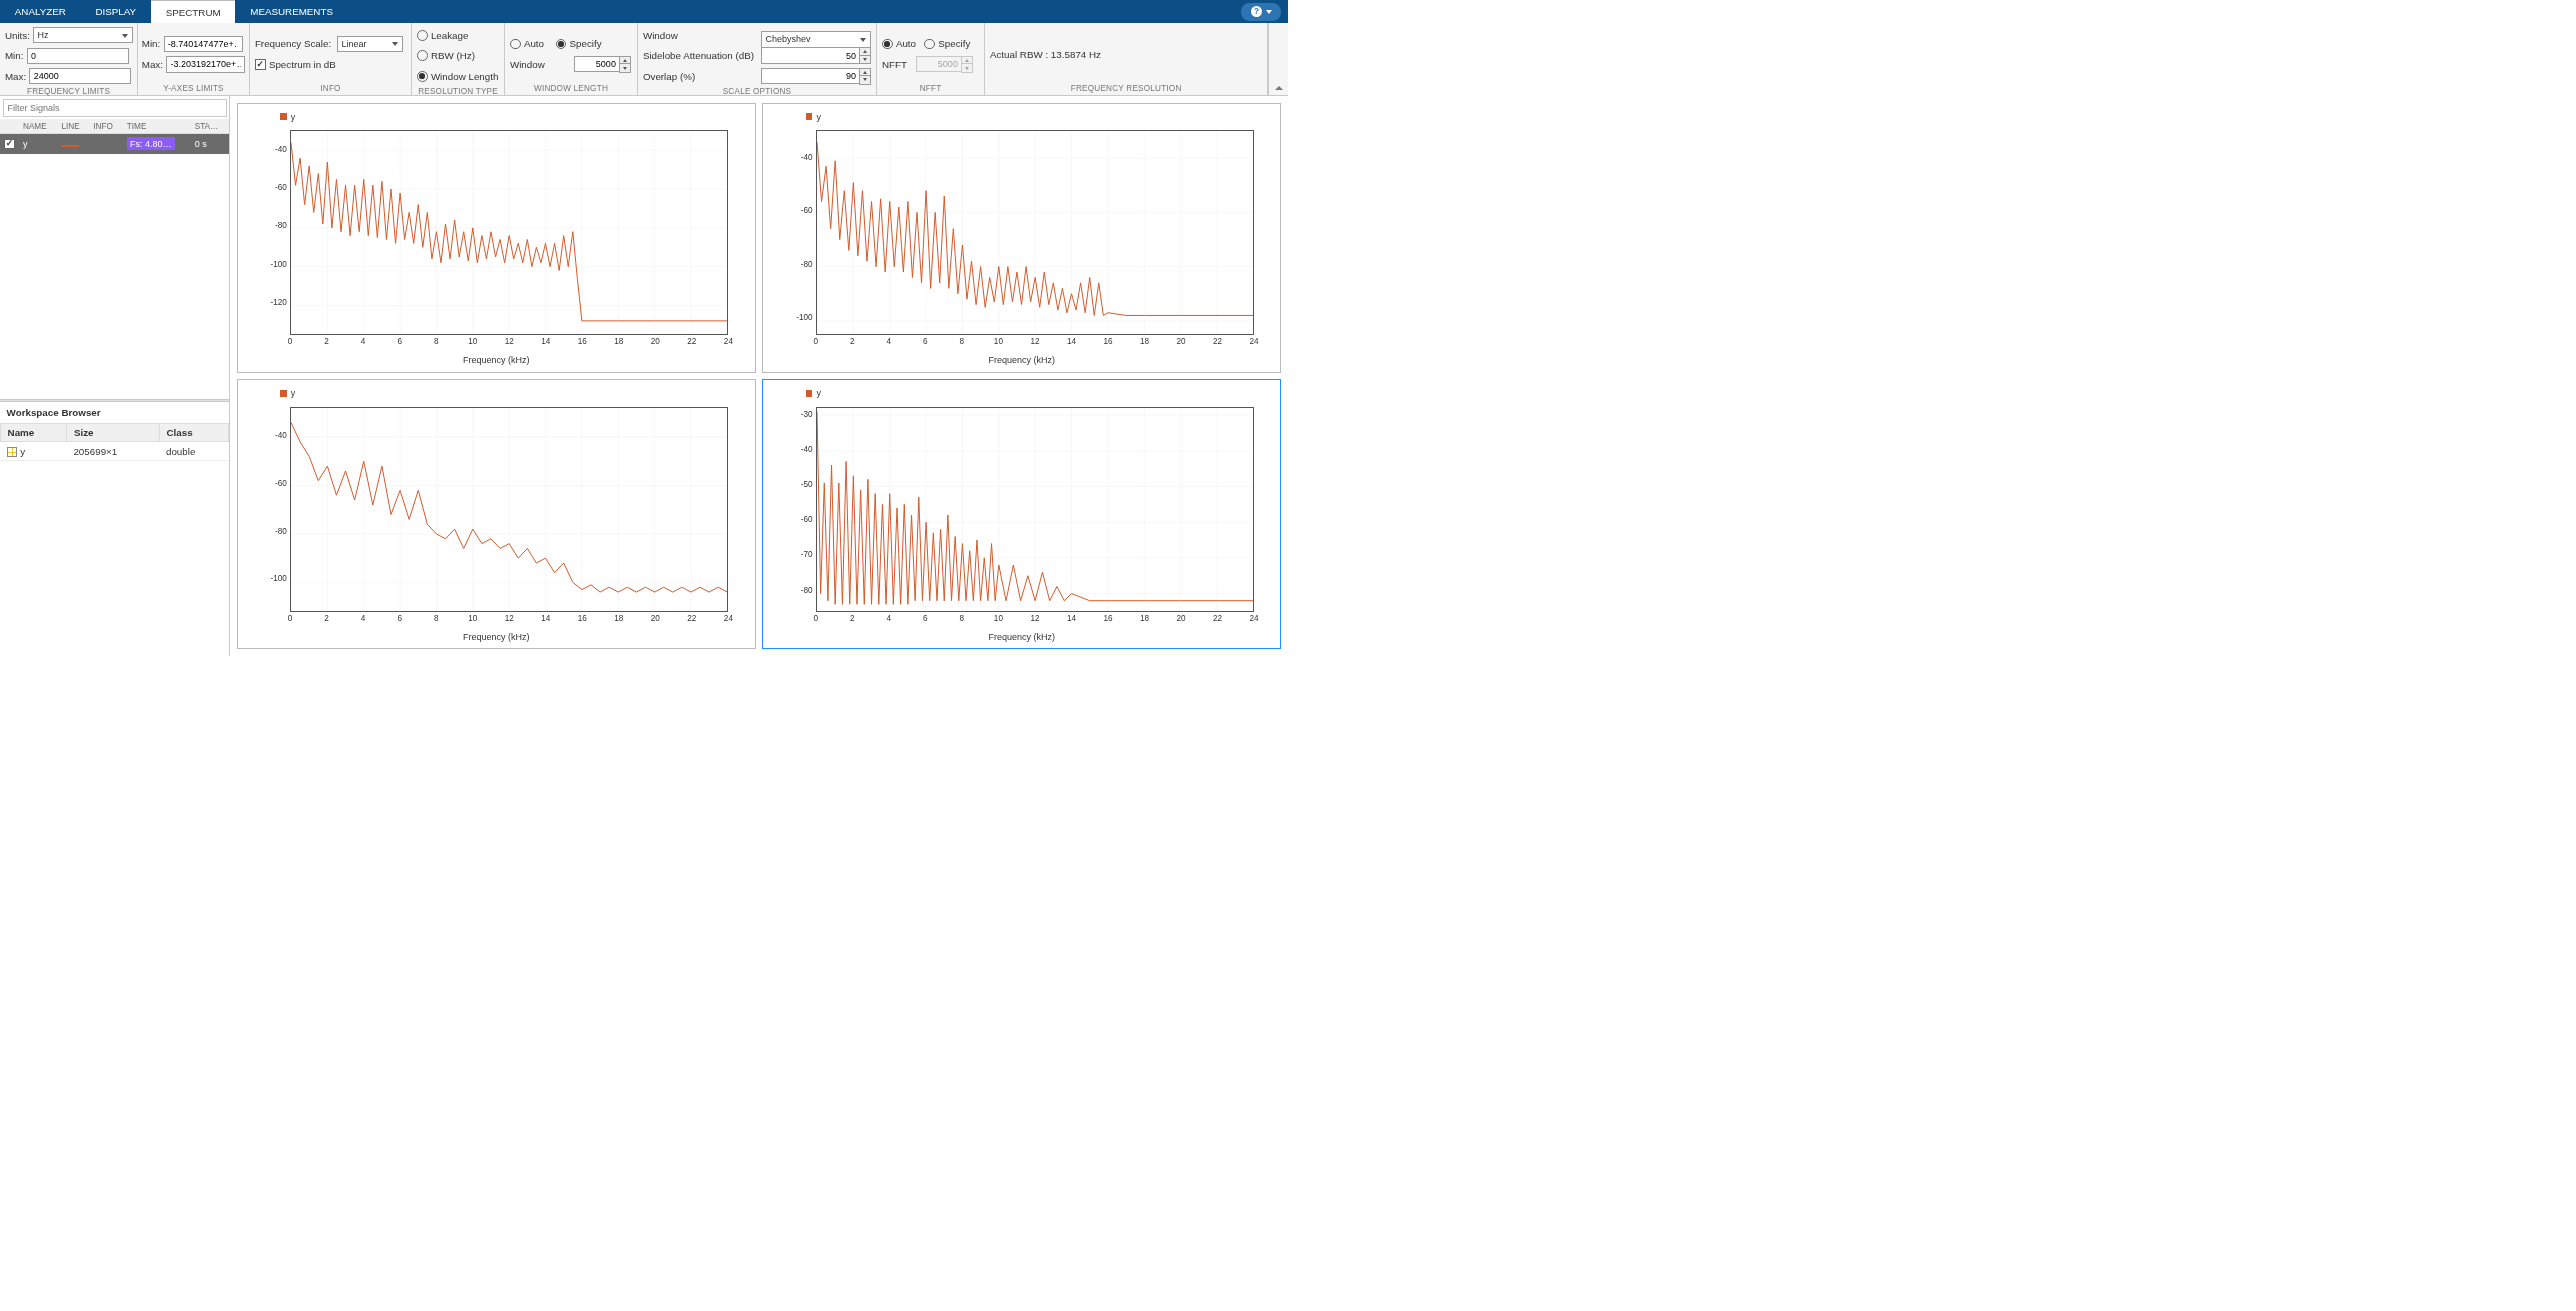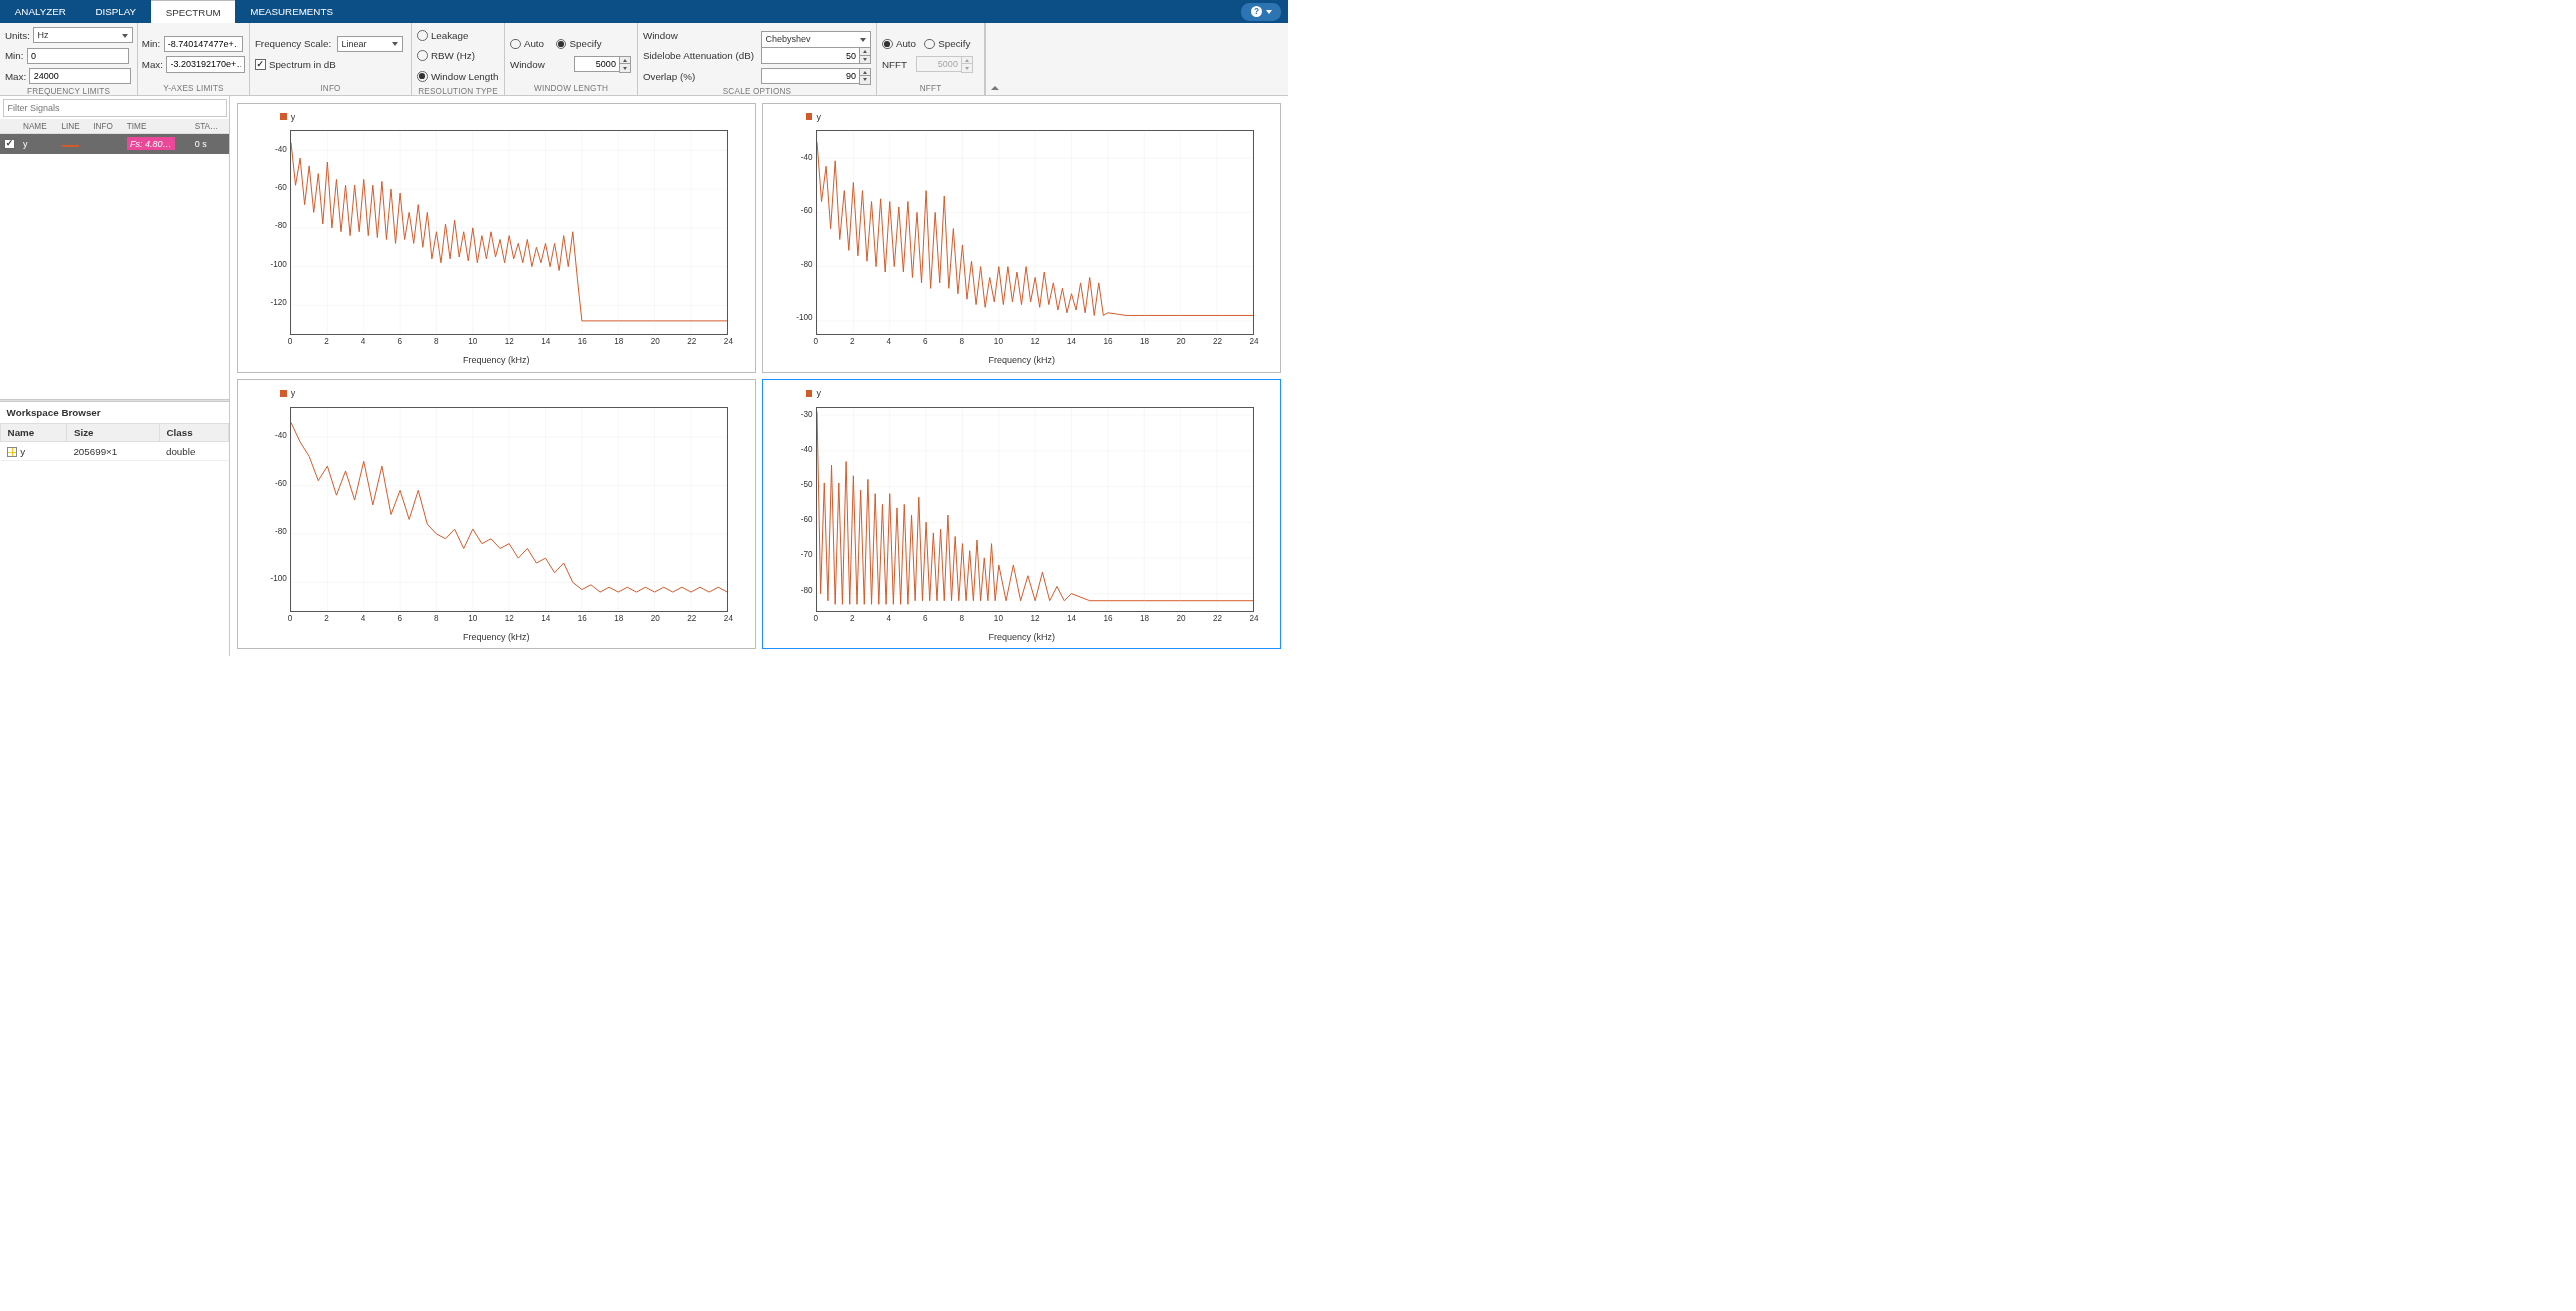--- a/index.html
+++ b/index.html
@@ -46,21 +46,21 @@
   .left { width: 230px; display: flex; flex-direction: column; border-right: 0.8px solid #c9c9c9; }
   .right { flex: 1; background: #fff; overflow: hidden; }
 
   
   .filter-input { width: 100%; border: 0.8px solid #c9c9c9; height: 18px; padding: 0 4.1px; font-size: 9px; margin: 2.5px; width: calc(100% - 4.9px); }
   .sigtab { border-collapse: collapse; width: 100%; font-size: 9px; }
   .sigtab th { background: #f0f0f0; text-align: left; padding: 2.5px 4.1px; font-weight: normal; color: #666; border-bottom: 0.8px solid #ddd; font-size: 8.2px; }
   .sigtab td { padding: 3.3px 4.1px; }
   .sigtab tr.sel { background: #6b6b6b; color: #fff; }
   .sig-line { display:inline-block; width: 18px; height: 1.6px; background: #d35b2b; }
-  .sig-fs { background: #ec4899; padding: 1.6px 3.3px; display:inline-block;font-style:italic; }
+  .sig-fs { background: #8b5cf6; padding: 1.6px 3.3px; display:inline-block; }
 
   .panel-sep { height: 3.3px; background: #e0e0e0; border-top:0.8px solid #c9c9c9; border-bottom:0.8px solid #c9c9c9; cursor: row-resize; }
   .ws-title { font-weight: bold; padding: 4.9px 6.6px; }
   .ws-tab { width: 100%; border-collapse: collapse; font-size: 9.8px; }
   .ws-tab th { text-align: left; padding: 3.3px 6.6px; background: #f0f0f0; border: 0.8px solid #ddd; font-weight: bold; }
   .ws-tab td { padding: 3.3px 6.6px; border-bottom: 0.8px solid #eee; }
   .var-icon { display:inline-block; width:9.8px; height:9.8px; border:0.8px solid #888; position:relative; margin-right:3.3px; vertical-align:middle; }
   .var-icon::before { content:''; position:absolute; left:4.1px; top:0; width:0.8px; height:100%; background:#f5c518;}
   .var-icon::after { content:''; position:absolute; top:4.1px; left:0; height:0.8px; width:100%; background:#f5c518;}
 
@@ -257,20 +257,30 @@
                 <div class="up"></div>
                 <div class="down"></div>
               </div>
             </div>
           </div>
     </div>
       </div>
     <div class="rgroup-label">NFFT</div>
   </div>
 
+  <div class="rgroup" style="flex:1;">
+    <div class="rgroup-body" style="align-items:center;">
+        <div class="rcol">
+          <div class="rrow">
+            <label>Actual RBW :  13.5874 Hz</label>
+          </div>
+        </div>
+      </div>
+    <div class="rgroup-label">FREQUENCY RESOLUTION</div>
+  </div>
   <div class="ribbon-collapse">
       <span></span>
     </div>
 </div>
 
 <div class="main">
   <div class="left">
     <div style="flex:1; overflow:hidden;">
       <input class="filter-input" placeholder="Filter Signals" style="">
       <table class="sigtab">

